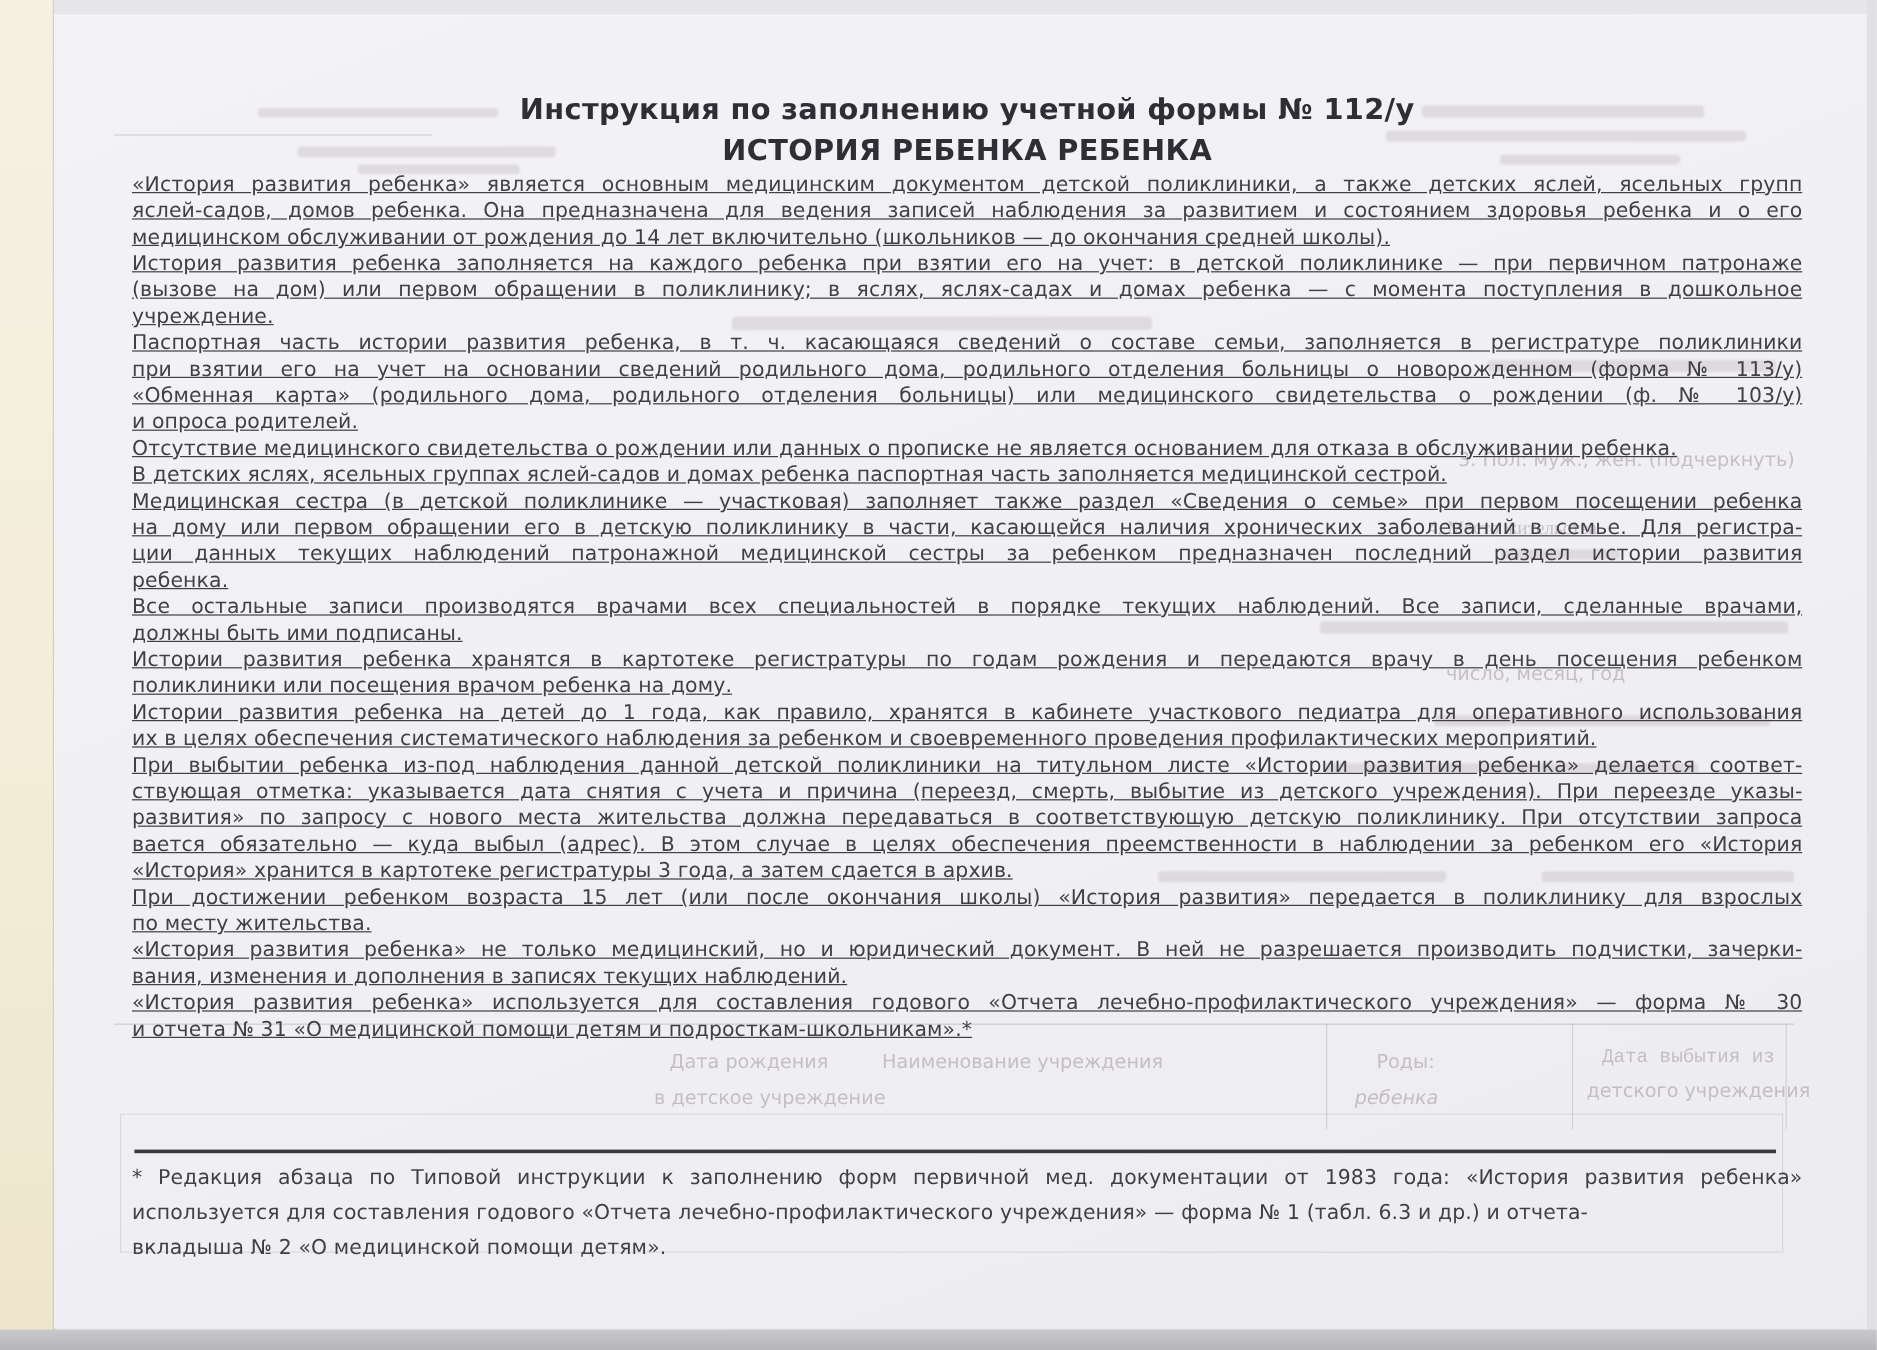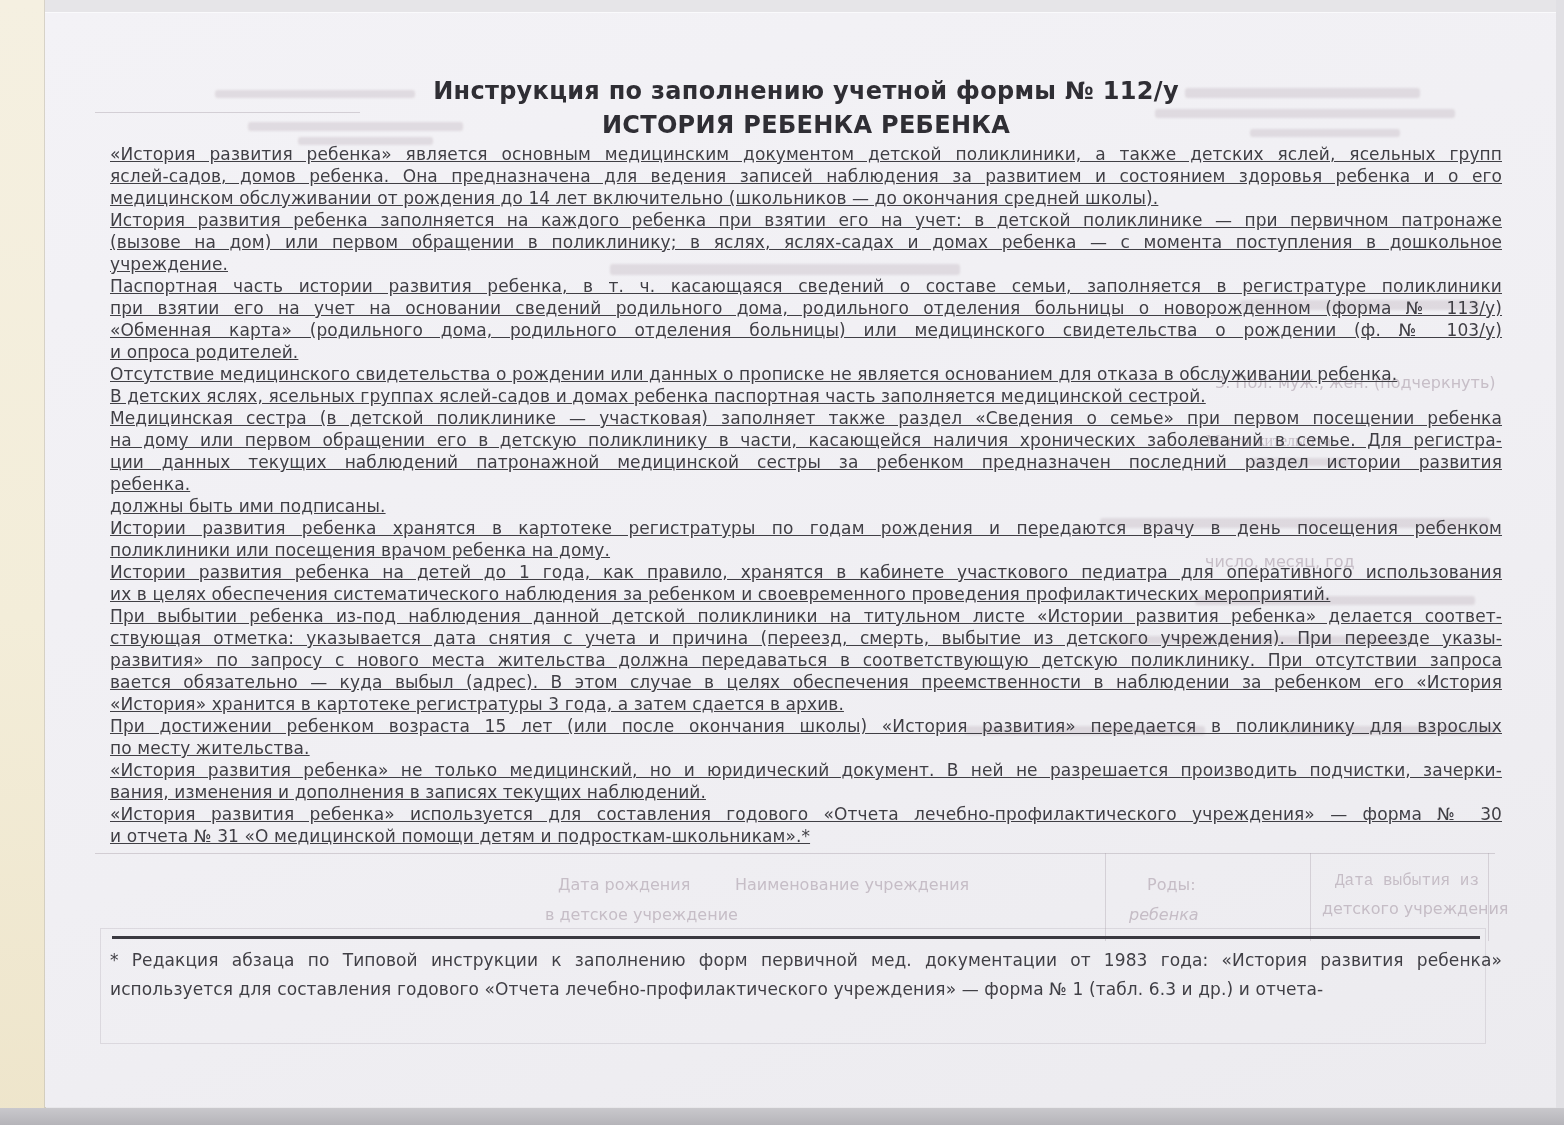--- a/index.html
+++ b/index.html
@@ -122,20 +122,21 @@
         <div class="para">
           <div class="line">В детских яслях, ясельных группах яслей-садов и домах ребенка паспортная часть заполняется медицинской сестрой.</div>
         </div>
         <div class="para">
           <div class="line jl">Медицинская сестра (в детской поликлинике — участковая) заполняет также раздел «Сведения о семье» при первом посещении ребенка</div>
           <div class="line jl">на дому или первом обращении его в детскую поликлинику в части, касающейся наличия хронических заболеваний в семье. Для регистра-</div>
           <div class="line jl">ции данных текущих наблюдений патронажной медицинской сестры за ребенком предназначен последний раздел истории развития</div>
           <div class="line">ребенка.</div>
         </div>
         <div class="para">
+          <div class="line jl">Все остальные записи производятся врачами всех специальностей в порядке текущих наблюдений. Все записи, сделанные врачами,</div>
           <div class="line">должны быть ими подписаны.</div>
         </div>
         <div class="para">
           <div class="line jl">Истории развития ребенка хранятся в картотеке регистратуры по годам рождения и передаются врачу в день посещения ребенком</div>
           <div class="line">поликлиники или посещения врачом ребенка на дому.</div>
         </div>
         <div class="para">
           <div class="line jl">Истории развития ребенка на детей до 1 года, как правило, хранятся в кабинете участкового педиатра для оперативного использования</div>
           <div class="line">их в целях обеспечения систематического наблюдения за ребенком и своевременного проведения профилактических мероприятий.</div>
         </div>
@@ -157,19 +158,20 @@
         <div class="para">
           <div class="line jl">«История развития ребенка» используется для составления годового «Отчета лечебно-профилактического учреждения» — форма № 30</div>
           <div class="line">и отчета № 31 «О медицинской помощи детям и подросткам-школьникам».*</div>
         </div>
       </div>
 
     <div class="footrule"></div>
     <div class="footnote" id="footnote">
         <div class="fline jl">* Редакция абзаца по Типовой инструкции к заполнению форм первичной мед. документации от 1983 года: «История развития ребенка»</div>
         <div class="fline">используется для составления годового «Отчета лечебно-профилактического учреждения» — форма № 1 (табл. 6.3 и др.) и отчета-</div>
+        <div class="fline">вкладыша № 2 «О медицинской помощи детям».</div>
       </div>
   </div>
 </div>
 
 <div class="strip-top"></div>
 <div class="strip-right"></div>
 <div class="strip-bottom"></div>
 
 </body></html>

